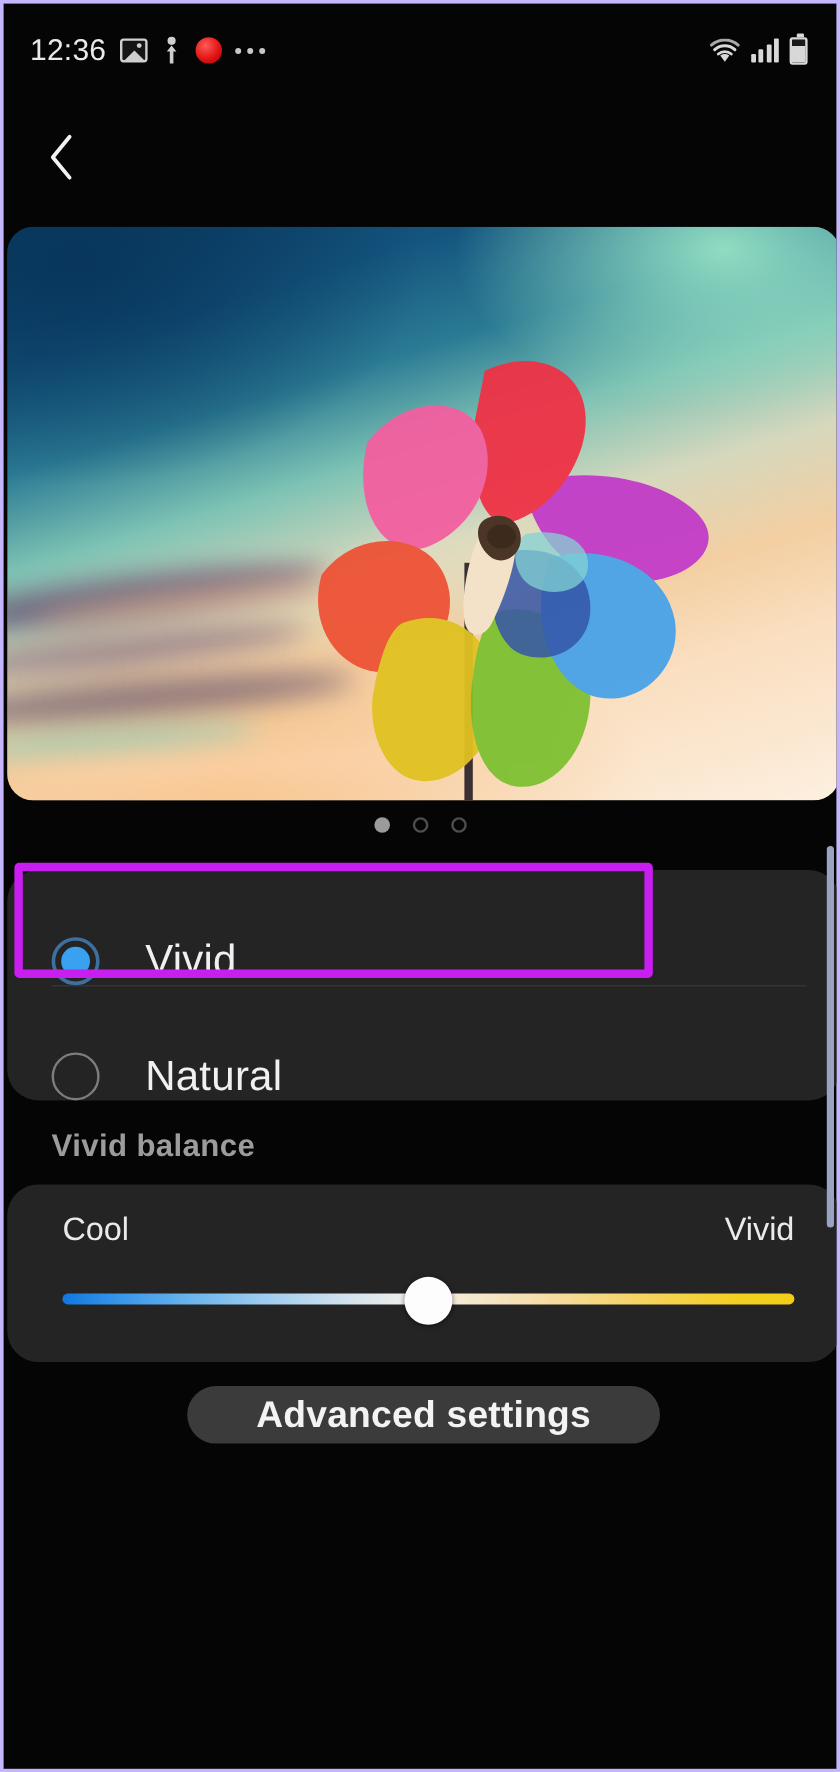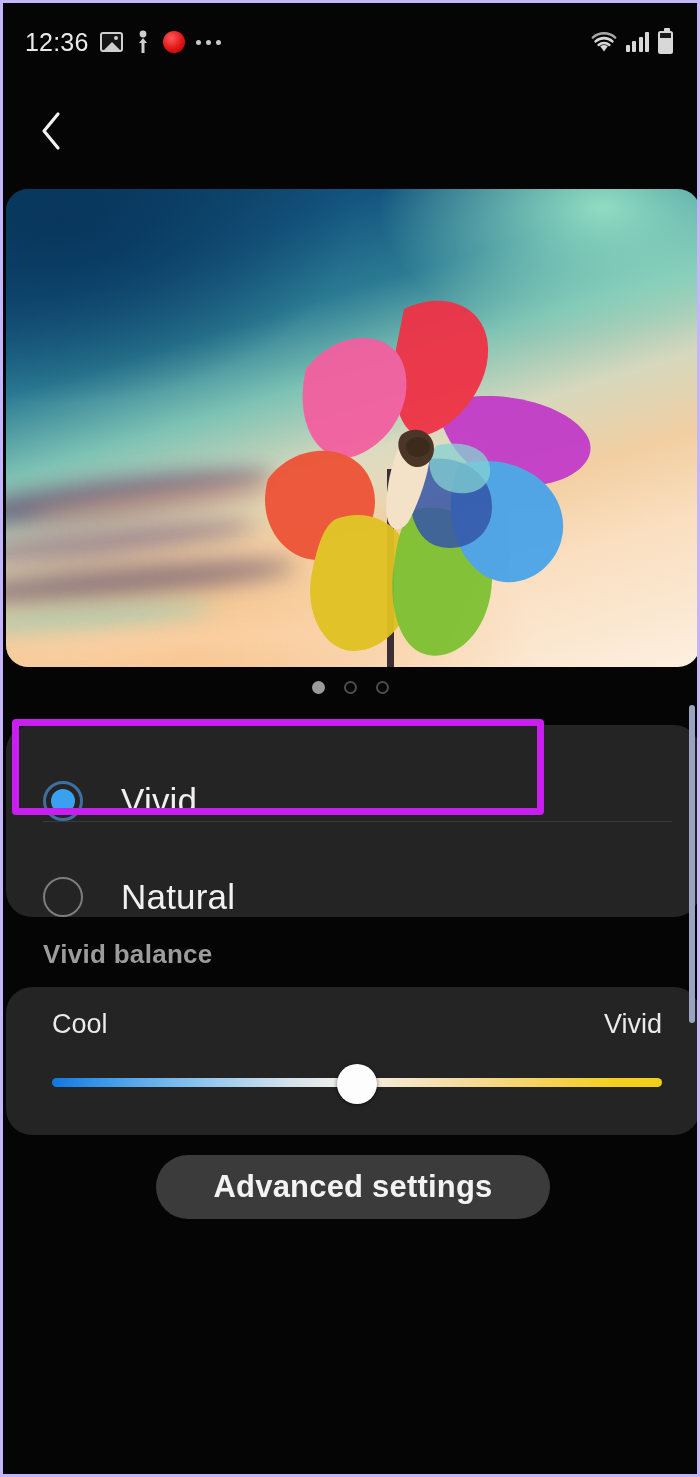--- a/index.html
+++ b/index.html
@@ -176,21 +176,21 @@
       #f6dca6 66%, #f5d35c 80%, #f3d020 92%, #f1cf18 100%);
   }
   .slider-thumb {
     position:absolute; left:50%; top:50%; transform:translate(-50%,-50%);
     width:40px; height:40px; border-radius:50%;
     background:#fdfdfd; box-shadow:0 1px 4px rgba(0,0,0,.55); cursor:pointer;
   }
 
   
   .adv-btn {
-    position:absolute; top:1152px; left:153px; width:394px; height:64px;
+    position:absolute; top:1152px; left:153px; width:394px; height:48px;
     background:#3b3b3b; border-radius:33px;
     display:flex; align-items:center; justify-content:center;
     color:#f3f3f3; font-size:31px; font-weight:bold; letter-spacing:0.2px;
     cursor:pointer; border:none;
   }
 
   
   .scrollbar {
     position:absolute; right:2px; top:702px; width:6px; height:318px;
     background:#9aa4c0; border-radius:3px; cursor:pointer;

